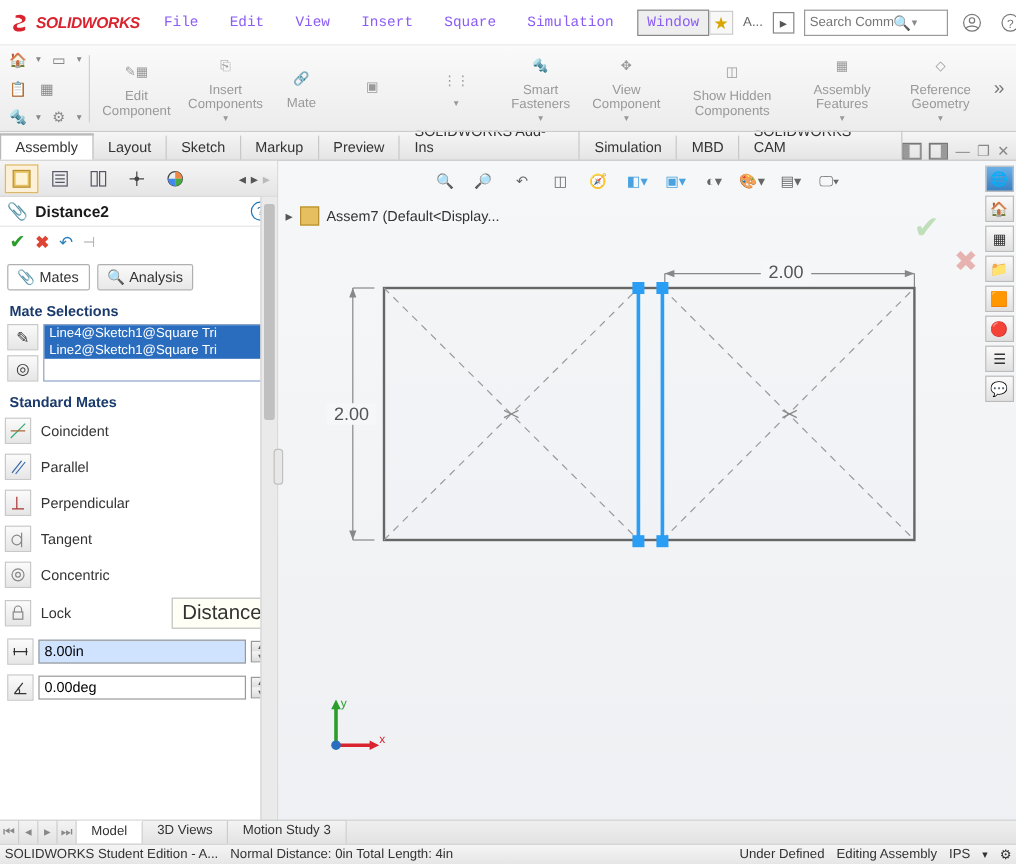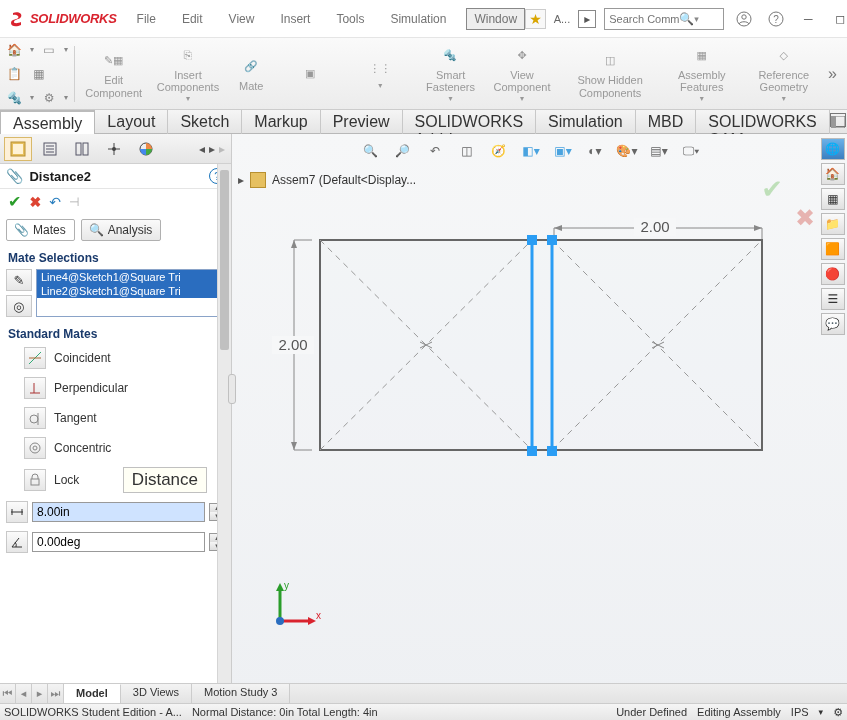--- a/index.html
+++ b/index.html
@@ -4,42 +4,42 @@
 <style>
   * { box-sizing: border-box; margin: 0; padding: 0; font-family: "Segoe UI", Arial, sans-serif; }
   body { width: 847px; height: 720px; background: #fff; overflow: hidden; position: relative; font-size: 12px; color: #333; }
 
   
   .titlebar { height: 38px; background: #fff; display: flex; align-items: center; border-bottom: 1px solid #e5e5e5; padding: 0 4px; }
   .logo-area { display: flex; align-items: center; gap: 2px; margin-right: 14px; margin-left: 4px; }
   .logo-mark { width: 20px; height: 20px; display: flex; align-items: center; justify-content: center; }
   .logo-text { font-weight: bold; font-style: italic; color: #d9232e; font-size: 13px; letter-spacing: -0.3px; }
   .menu { display: flex; gap: 14px; }
-  .menu-item { padding: 4px 6px; color: #737373; cursor: default; }
+  .menu-item { padding: 4px 6px; color: #8b5cf6; cursor: default; font-family: Liberation Mono, monospace; }
   .menu-item.active { border: 1px solid #888; background: #eee; padding: 3px 7px; }
   .title-right { margin-left: auto; display: flex; align-items: center; gap: 8px; }
   .search-box { display: flex; align-items: center; border: 1px solid #999; background: #fff; height: 22px; padding: 0 4px; width: 120px; }
   .search-box input { border: none; outline: none; font-size: 11px; width: 70px; color: #888; background: transparent; }
   .win-btn { width: 24px; height: 24px; display: flex; align-items: center; justify-content: center; color: #555; }
   .qa-icon { width: 20px; height: 20px; display:flex; align-items:center; justify-content:center; color:#555; border:1px solid transparent; }
   .qa-star { color:#d9a500; font-size:14px; border:1px solid #ccc; padding:1px 3px; background:#f8f8f8;}
   .qa-atxt { font-size:11px; color:#666; }
 
   
   .ribbon { height: 72px; background: linear-gradient(#fafafa,#ececec); border-bottom: 1px solid #ccc; display: flex; align-items: center; padding: 2px 6px; gap: 4px; position: relative; }
   .ribbon-left { display:flex; flex-direction:column; gap:6px; width:90px;}
   .rl-row { display:flex; gap:6px; align-items:center;}
   .rl-icon { width:18px; height:18px; display:flex; align-items:center; justify-content:center; color:#888;}
   .rl-sep { width:1px; height:56px; background:#d0d0d0; margin:0 2px;}
   .ribbon-btn { display: flex; flex-direction: column; align-items: center; justify-content: center; padding: 2px 6px; min-width: 66px; height: 64px; color: #999; font-size: 11px; line-height: 1.1; text-align: center; gap: 2px; }
   .ribbon-btn .ic { width: 28px; height: 24px; display:flex; align-items:center; justify-content:center; }
   .ribbon .chev { margin-left:auto; color:#777; font-size:16px; padding-right:4px;}
 
   
-  .tabs { height: 24px; background: linear-gradient(#f5f5f5,#e5e5e5); border-bottom: 1px solid #b8b8b8; display: flex; align-items: flex-start; font-size: 16px; }
+  .tabs { height: 24px; background: linear-gradient(#f5f5f5,#e5e5e5); border-bottom: 1px solid #b8b8b8; display: flex; align-items: flex-end; font-size: 12px; }
   .tab { padding: 3px 12px; border-right: 1px solid #c8c8c8; color: #333; display:flex; align-items:center; }
   .tab.active { background: #fff; border-top: 2px solid #bbb; border-right:1px solid #b8b8b8; border-left:1px solid #b8b8b8; }
   .tabs-right { margin-left: auto; display:flex; align-items:center; gap:6px; padding-right:6px; color:#888;}
   .tabs-right .sq { width:16px; height:14px; border:1px solid #777; position:relative; }
 
   
   .main { display:flex; height: 568px; position: relative; }
   .sep-handle { position:absolute; left:50%; top:4px; transform:translateX(-50%); width:10px; height:6px; background:#ccc; border-radius:2px;}
   .left-pane { width: 232px; border-right: 1px solid #ccc; background: #fff; display:flex; flex-direction:column; position:relative;}
   .right-area { flex:1; position:relative;}
@@ -70,21 +70,21 @@
 
   .pm-section-head { display:flex; align-items:center; justify-content:space-between; padding:4px 8px 2px; font-weight:600; color:#1a3a6b; font-size:12px;}
   .pm-section-head .collapse{ color:#555; font-size:10px;}
 
   .mate-sel { display:flex; padding:2px 6px 6px; gap:4px; }
   .mate-sel-icons { display:flex; flex-direction:column; gap:4px; }
   .mate-sel-icons .mi { width:26px; height:22px; border:1px solid #c8c8c8; background:linear-gradient(#fafafa,#e6e6e6); display:flex; align-items:center; justify-content:center; font-size:13px;}
   .mate-sel-list { flex:1; border:1px solid #8aa3c8; background:#fff; min-height:40px;}
   .mate-sel-list .row{ background:#2a6dbf; color:#fff; padding:1px 4px; font-size:11px;}
 
-  .std-list { padding:0 20px;}
+  .std-list { padding:0 0;}
   .std-row { display:flex; align-items:center; gap:8px; padding:4px 4px;}
   .std-row .icon-box { width:22px; height:22px; border:1px solid #c8c8c8; background:linear-gradient(#fbfbfb,#e6e6e6); display:flex; align-items:center; justify-content:center;}
   .std-row .label { font-size:12px; color:#333;}
   .std-row .tooltip { margin-left:auto; border:1px solid #c0c0c0; background:#fffff5; padding:2px 8px; font-size:17px;}
 
   .val-row { display:flex; align-items:center; gap:4px; padding:4px 6px;}
   .val-row .icon-box{ width:22px; height:22px; border:1px solid #c8c8c8; background:linear-gradient(#fbfbfb,#e6e6e6); display:flex; align-items:center; justify-content:center;}
   .val-row input{ flex:1; border:1px solid #999; padding:2px 4px; font-size:12px; background:#fff; }
   .val-row input.sel{ background:#cfe3ff;}
   .spinner{ width:16px; display:flex; flex-direction:column; border:1px solid #999;}
@@ -111,21 +111,21 @@
   .viewlabel{ position:absolute; left:8px; bottom:2px; font-weight:bold; font-size:15px;}
 
   .right-toolbar{ position:absolute; right:0; top:0; width:26px; background:transparent; display:flex; flex-direction:column; gap:3px; padding-top:4px;}
   .right-toolbar .rb{ width:24px; height:22px; border:1px solid #bbb; background:linear-gradient(#fafafa,#e0e0e0); display:flex; align-items:center; justify-content:center; font-size:12px;}
 
   
   .bottom-tabs{ position:absolute; left:0; right:0; bottom:17px; height:20px; background:linear-gradient(#f3f3f3,#e3e3e3); border-top:1px solid #ccc; display:flex; align-items:stretch; font-size:11px;}
   .bottom-tabs .nav{ display:flex;}
   .bottom-tabs .nav span{ width:16px; display:flex; align-items:center; justify-content:center; color:#888; border-right:1px solid #ccc;}
   .bottom-tabs .bt{ padding:2px 12px; border-right:1px solid #ccc; color:#333;}
-  .bottom-tabs .bt.active{ background:#fff; font-weight:700; border-top:1px solid #fff;}
+  .bottom-tabs .bt.active{ background:#fff; font-weight:400; border-top:1px solid #fff;}
   .bottom-tabs::after{ content:""; flex:1; background:linear-gradient(#eee,#e3e3e3);}
 
   .statusbar{ position:absolute; left:0; right:0; bottom:0; height:17px; background:linear-gradient(#f5f5f5,#e6e6e6); border-top:1px solid #ccc; display:flex; align-items:center; font-size:11px; color:#333; padding:0 4px; gap:10px;}
   .statusbar .seg{ white-space:nowrap;}
   .statusbar .fill{ flex:1;}
 </style>
 </head>
 <body>
 
 <div class="titlebar">
@@ -135,21 +135,21 @@
           <path d="M3 14 C3 10 8 11 10 9 C12 7 7 5 5 6 L5 4 C9 2 15 4 13 8 C11 11 6 10 6 13 C6 15 11 14 13 13 L13 16 C9 18 3 18 3 14 Z" fill="#d9232e"></path>
         </svg>
     </span>
     <span class="logo-text">SOLIDWORKS</span>
   </div>
   <div class="menu">
     <span class="menu-item">File</span>
     <span class="menu-item">Edit</span>
     <span class="menu-item">View</span>
     <span class="menu-item">Insert</span>
-    <span class="menu-item">Tools</span>
+    <span class="menu-item">Square</span>
     <span class="menu-item">Simulation</span>
     <span class="menu-item active">Window</span>
   </div>
   <div class="title-right">
     <span class="qa-star">★</span>
     <span class="qa-atxt">A...</span>
     <span class="qa-icon" style="border:1px solid #888; width:18px; height:18px;">▸</span>
     <div class="search-box">
       <input placeholder="Search Comman" style="">
       <span style="color:#888;">🔍</span>
@@ -360,20 +360,29 @@
             <svg width="16" height="16">
               <line x1="2" y1="14" x2="14" y2="2" stroke="#3a7"></line>
               <line x1="2" y1="8" x2="14" y2="8" stroke="#a63"></line>
             </svg>
           </span>
           <span class="label">Coincident</span>
         </div>
       <div class="std-row">
           <span class="icon-box">
             <svg width="16" height="16">
+              <line x1="3" y1="13" x2="11" y2="3" stroke="#36a"></line>
+              <line x1="6" y1="14" x2="14" y2="4" stroke="#36a"></line>
+            </svg>
+          </span>
+          <span class="label">Parallel</span>
+        </div>
+      <div class="std-row">
+          <span class="icon-box">
+            <svg width="16" height="16">
               <line x1="3" y1="13" x2="13" y2="13" stroke="#a33"></line>
               <line x1="7" y1="13" x2="7" y2="3" stroke="#a33"></line>
             </svg>
           </span>
           <span class="label">Perpendicular</span>
         </div>
       <div class="std-row">
           <span class="icon-box">
             <svg width="16" height="16">
               <circle cx="7" cy="9" r="4" fill="none" stroke="#888"></circle>

